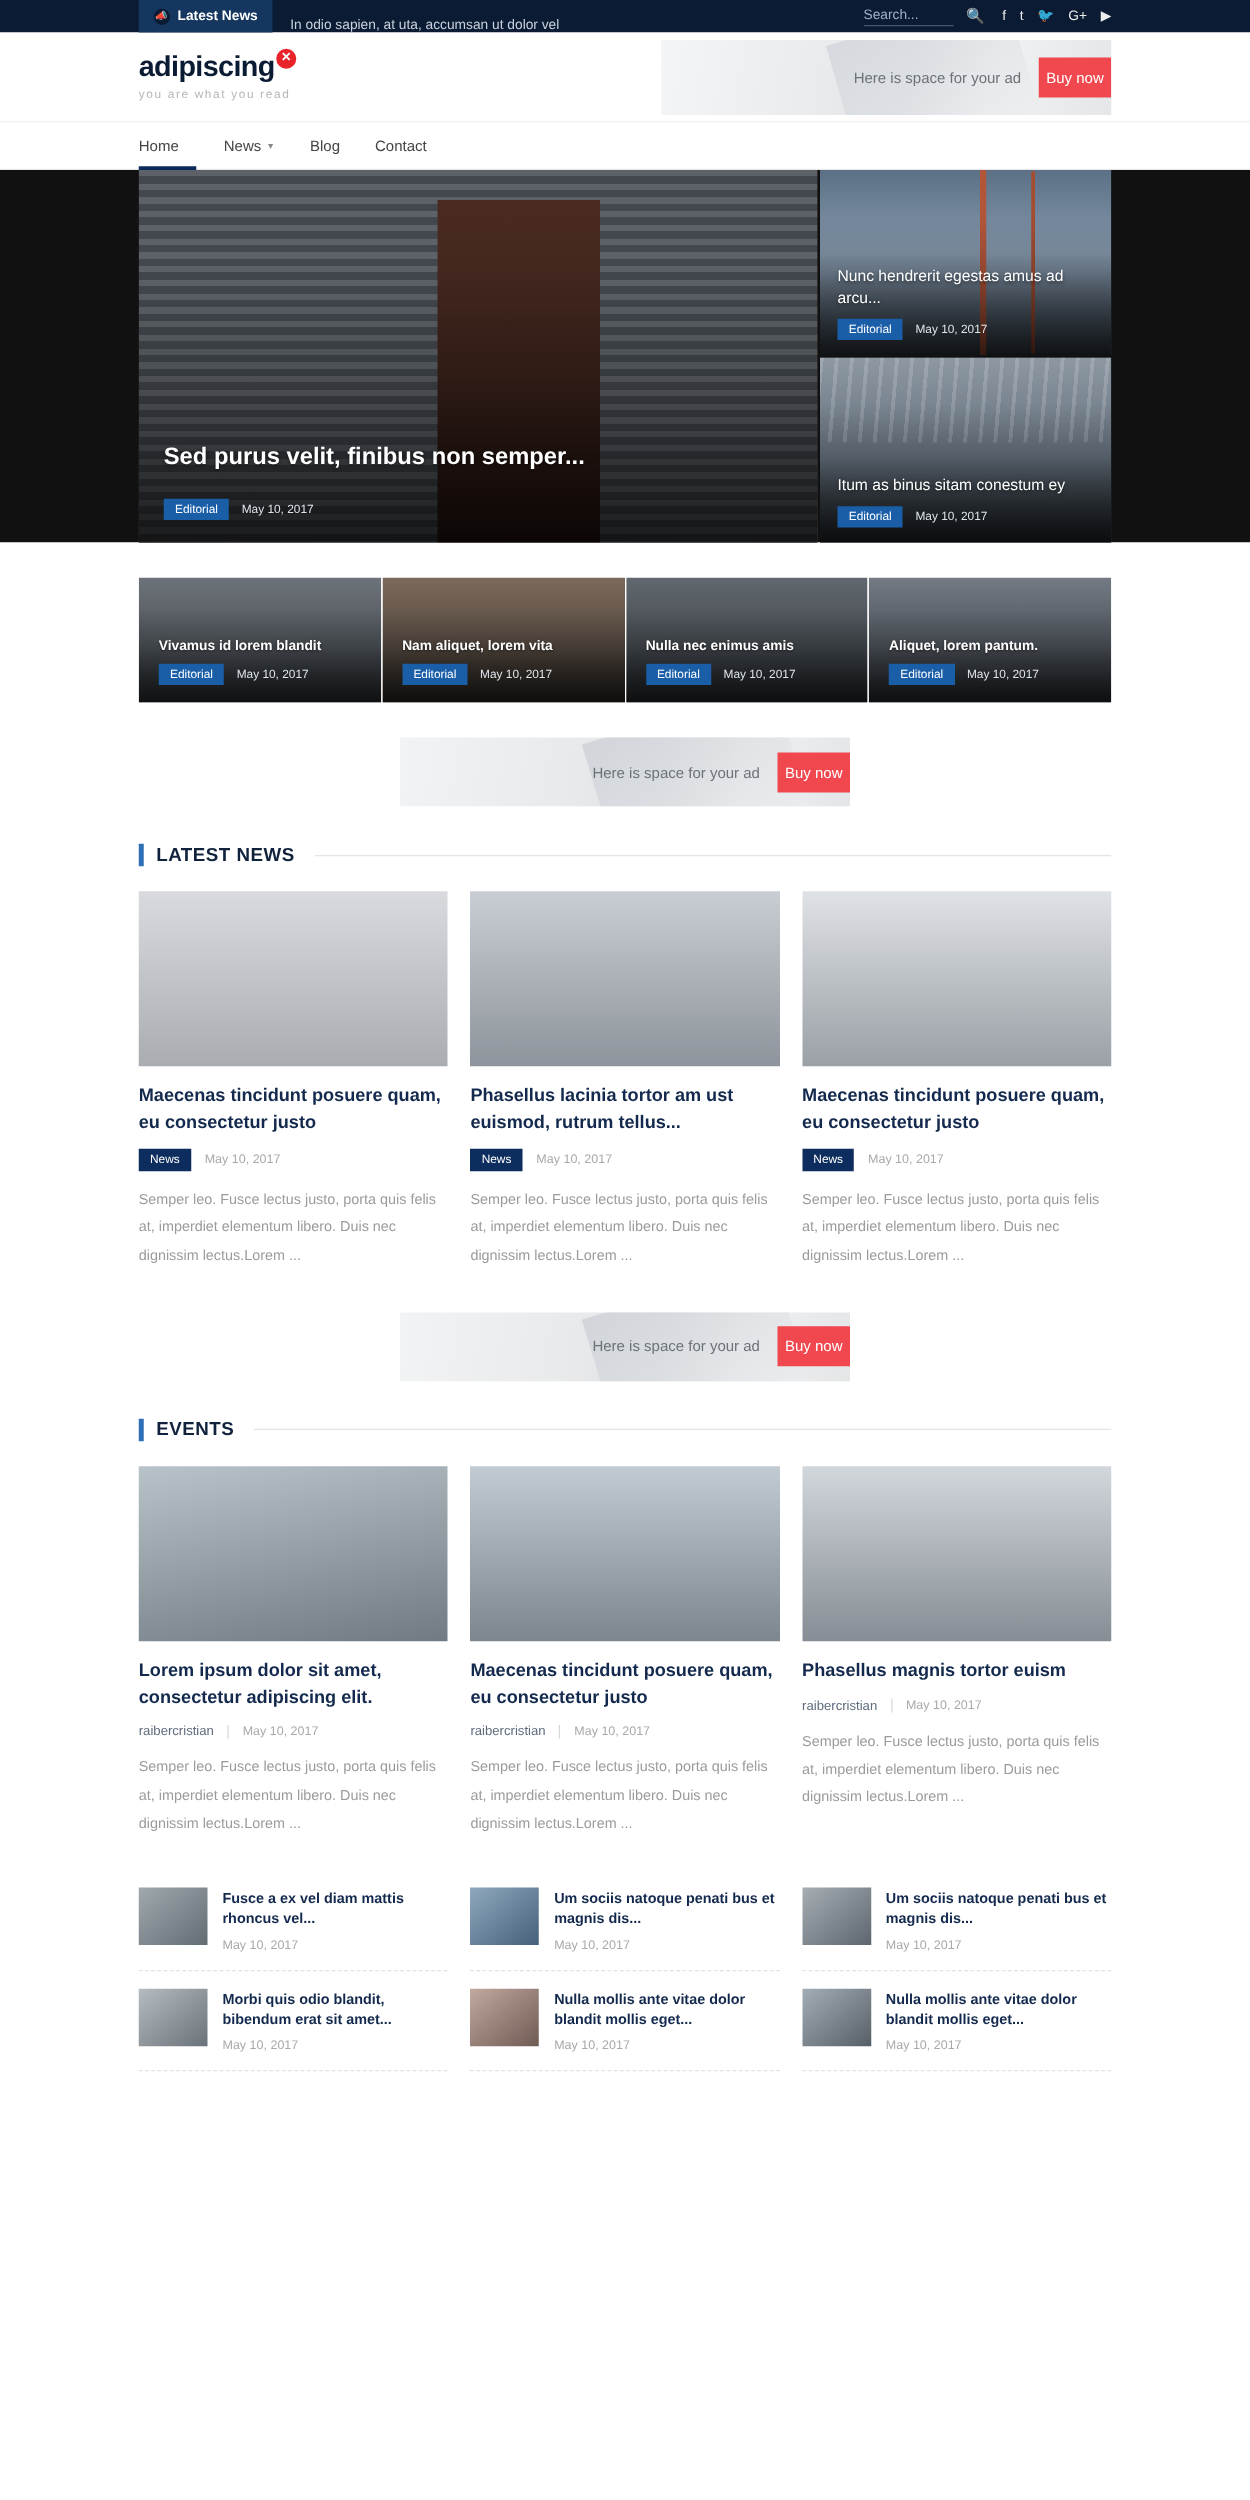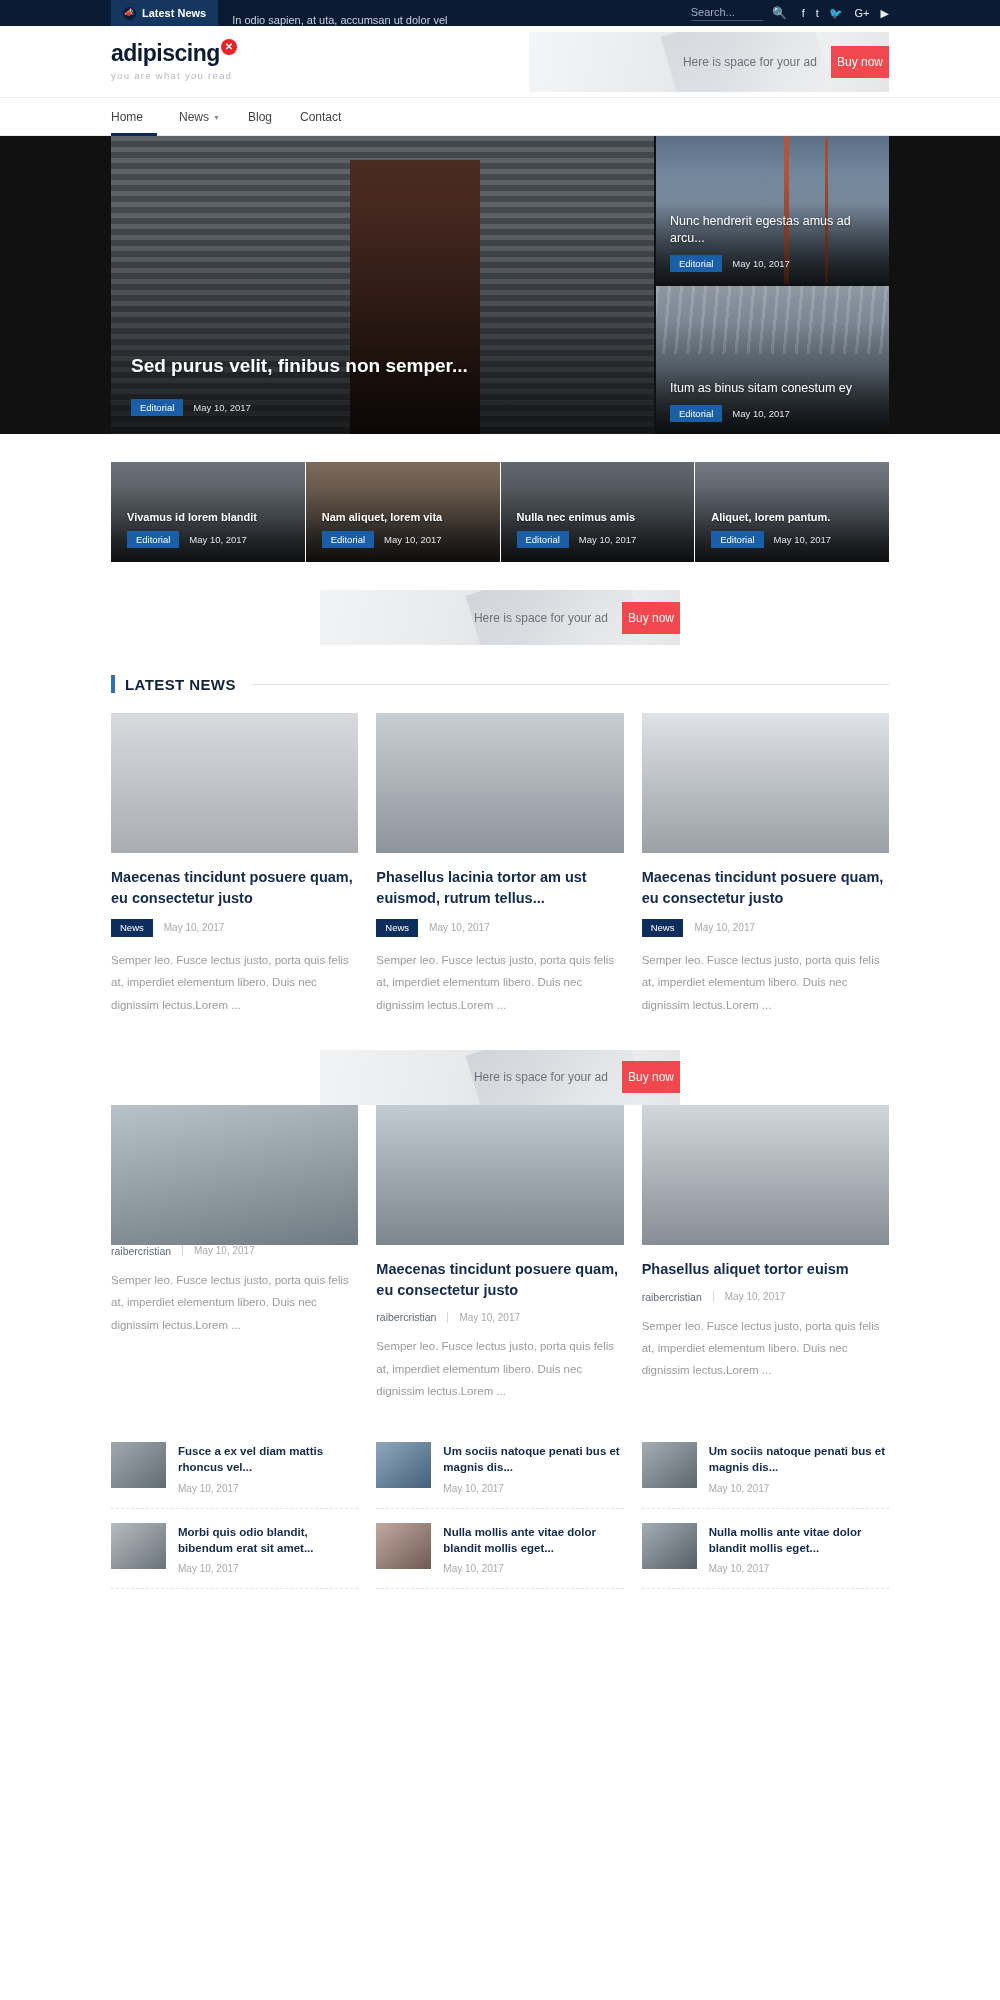--- a/index.html
+++ b/index.html
@@ -319,43 +319,49 @@
 </div>
 
 <div class="ad-band" style="margin-top:34px">
   <div class="ad-mid">
     <span class="ad-txt">Here is space for your ad</span>
     <button class="buy-btn">Buy now</button>
   </div>
 </div>
 
 <div class="section">
+  <div class="sec-head">
+    <div class="sec-bar"></div>
+    <div class="sec-title">EVENTS</div>
+    <div class="sec-line"></div>
+  </div>
   <div class="cards">
     <div class="card">
       <div class="card-img c4"></div>
+      <div class="card-title">Lorem ipsum dolor sit amet, consectetur adipiscing elit.</div>
       <div class="card-meta">
         <span class="author">raibercristian</span>
         <span class="sep"></span>
         <span class="meta-date">May 10, 2017</span>
       </div>
       <div class="excerpt">Semper leo. Fusce lectus justo, porta quis felis at, imperdiet elementum libero. Duis nec dignissim lectus.Lorem ...</div>
     </div>
     <div class="card">
       <div class="card-img c5"></div>
       <div class="card-title">Maecenas tincidunt posuere quam, eu consectetur justo</div>
       <div class="card-meta">
         <span class="author">raibercristian</span>
         <span class="sep"></span>
         <span class="meta-date">May 10, 2017</span>
       </div>
       <div class="excerpt">Semper leo. Fusce lectus justo, porta quis felis at, imperdiet elementum libero. Duis nec dignissim lectus.Lorem ...</div>
     </div>
     <div class="card">
       <div class="card-img c6"></div>
-      <div class="card-title">Phasellus aliquet tortor euism</div>
+      <div class="card-title">Phasellus magnis tortor euism</div>
       <div class="card-meta">
         <span class="author">raibercristian</span>
         <span class="sep"></span>
         <span class="meta-date">May 10, 2017</span>
       </div>
       <div class="excerpt">Semper leo. Fusce lectus justo, porta quis felis at, imperdiet elementum libero. Duis nec dignissim lectus.Lorem ...</div>
     </div>
   </div>
 
   <div class="mini-rows">

